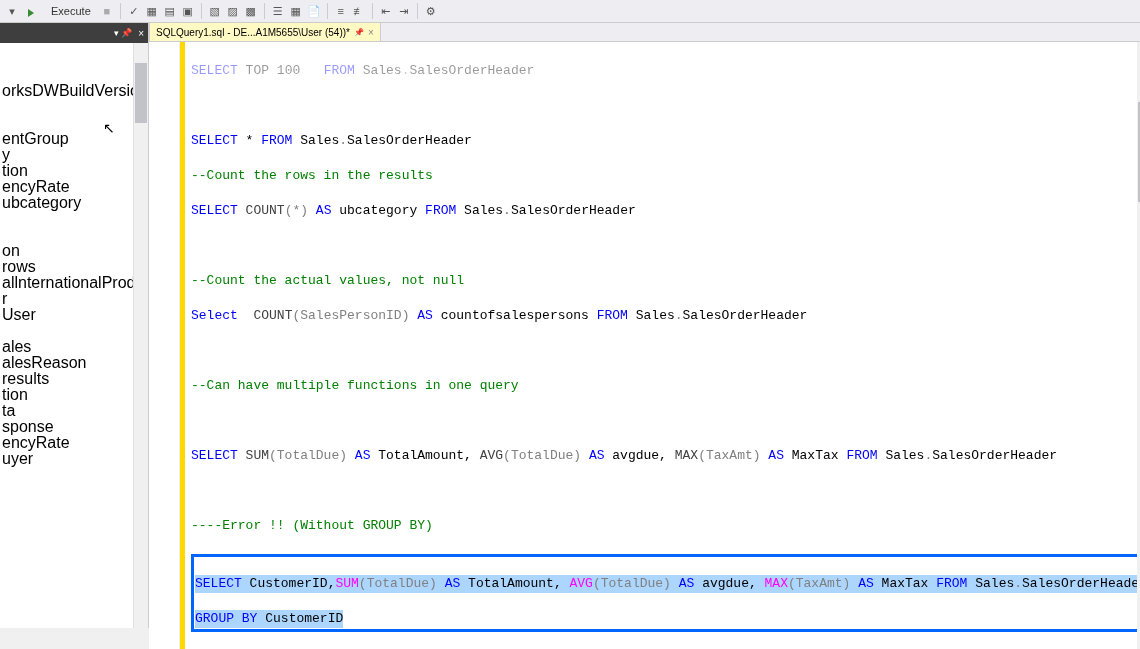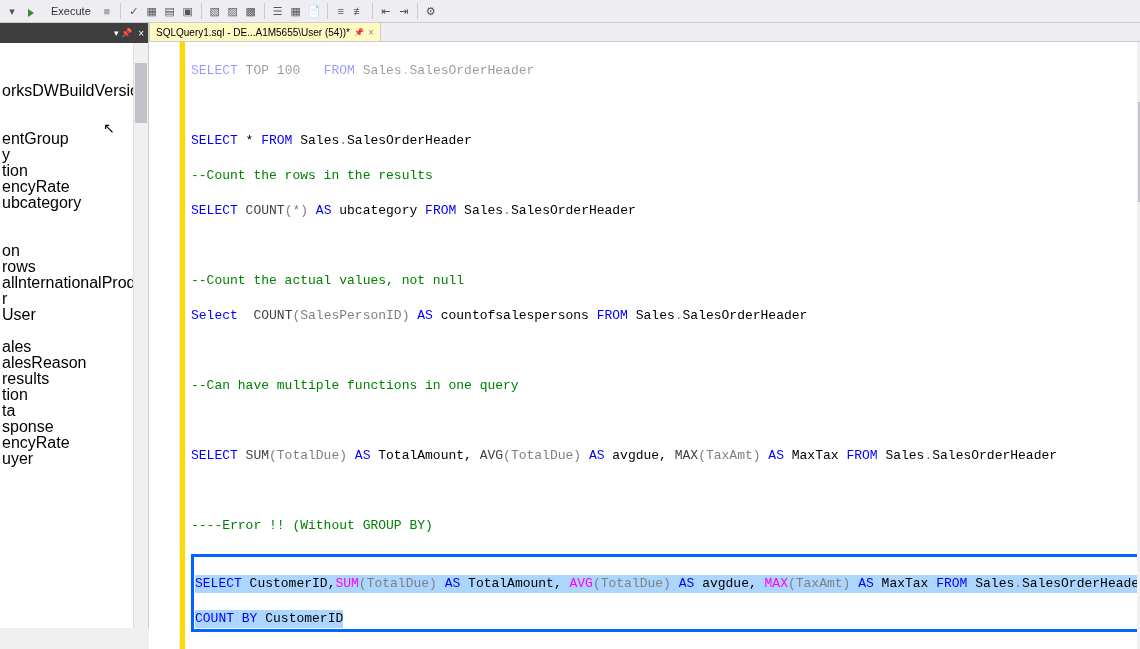--- a/index.html
+++ b/index.html
@@ -133,21 +133,21 @@
 <div class="cmt">--Count the actual values, not null</div>
 <div><span class="kw">Select  </span><span class="fn">COUNT</span><span class="gray">(SalesPersonID) </span><span class="kw">AS</span><span> countofsalespersons </span><span class="kw">FROM</span><span> Sales</span><span class="gray">.</span><span>SalesOrderHeader</span></div>
 <div>&nbsp;</div>
 <div class="cmt">--Can have multiple functions in one query</div>
 <div>&nbsp;</div>
 <div><span class="kw">SELECT </span><span class="fn">SUM</span><span class="gray">(TotalDue) </span><span class="kw">AS</span><span> TotalAmount, </span><span class="fn">AVG</span><span class="gray">(TotalDue) </span><span class="kw">AS</span><span> avgdue, </span><span class="fn">MAX</span><span class="gray">(TaxAmt) </span><span class="kw">AS</span><span> MaxTax </span><span class="kw">FROM</span><span> Sales</span><span class="gray">.</span><span>SalesOrderHeader</span></div>
 <div>&nbsp;</div>
 <div class="cmt">----Error !! (Without GROUP BY)</div>
 <div class="sel-block">
 <span class="sel-line"><span class="kw">SELECT</span><span> CustomerID,</span><span class="fn">SUM</span><span class="gray">(TotalDue) </span><span class="kw">AS</span><span> TotalAmount, </span><span class="fn">AVG</span><span class="gray">(TotalDue) </span><span class="kw">AS</span><span> avgdue, </span><span class="fn">MAX</span><span class="gray">(TaxAmt) </span><span class="kw">AS</span><span> MaxTax </span><span class="kw">FROM</span><span> Sales</span><span class="gray">.</span><span>SalesOrderHeader</span></span><br>
-<span class="sel-line"><span class="kw">COUNT BY</span><span> CustomerID</span></span>
+<span class="sel-line"><span class="kw">GROUP BY</span><span> CustomerID</span></span>
 </div>
       </div>
       <div class="editor-scroll">
           <div class="thumb"></div>
         </div>
     </div>
 
   </div>
 </div>
 

